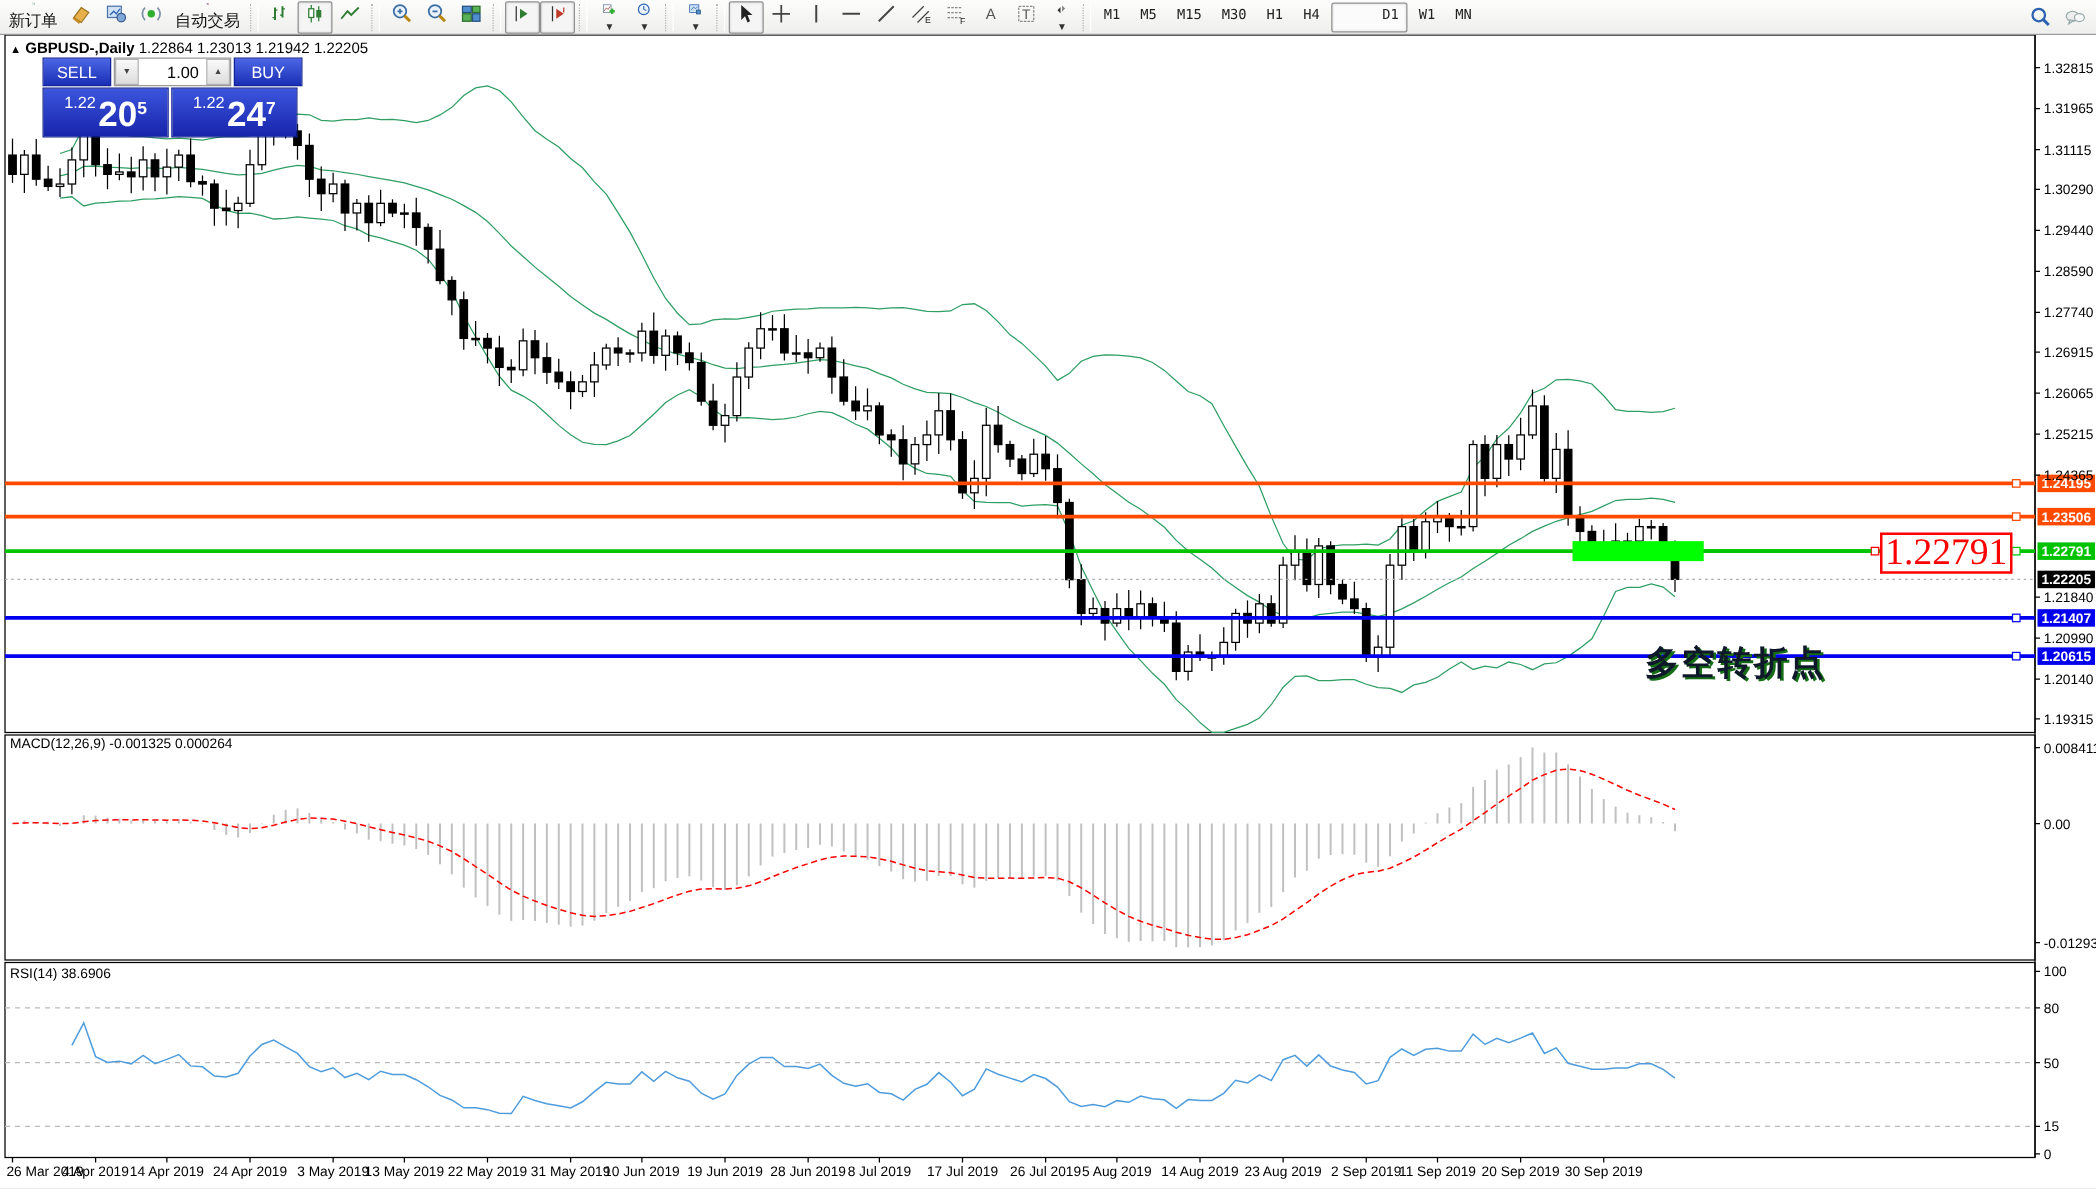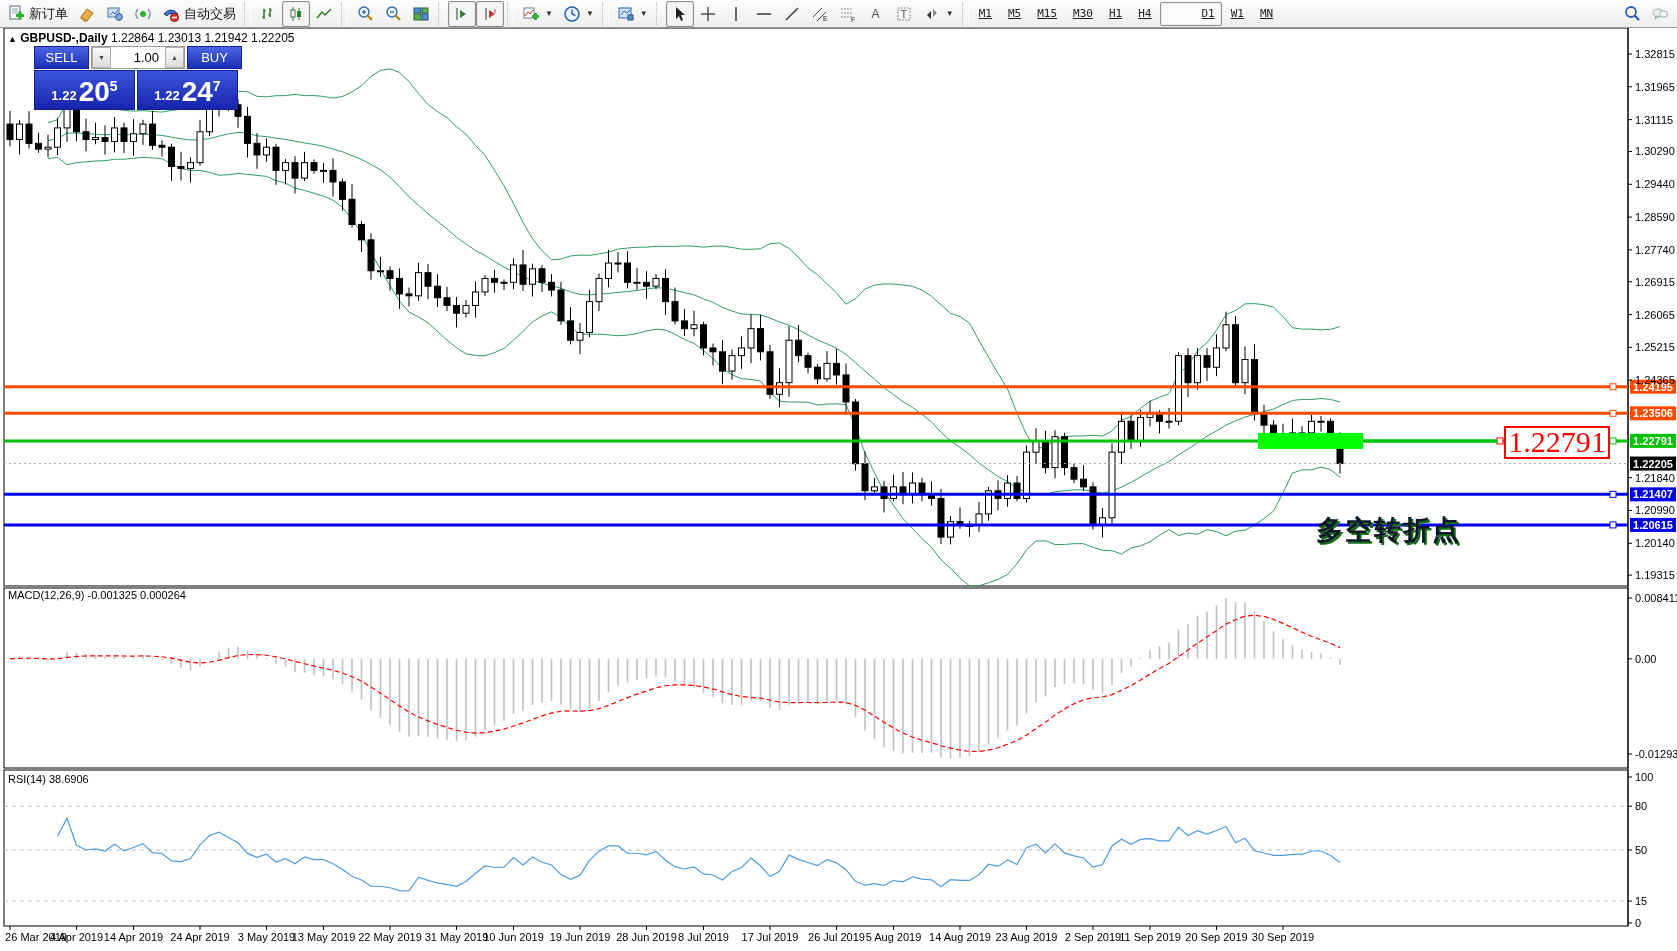--- a/index.html
+++ b/index.html
@@ -1,42 +1,42 @@
 <!DOCTYPE html>
 <html><head>
 <meta charset="utf-8">
 <style>
   html,body{margin:0;padding:0;background:#d4d0c8;font-family:"Liberation Sans",sans-serif;}
   #app{position:relative;width:1677px;height:951px;background:#ffffff;overflow:hidden;}
   
   .toolbar{position:absolute;left:0;top:0;width:1677px;height:28px;background:linear-gradient(#fdfdfd,#eeeeec);border-bottom:1px solid #9a9a9a;display:flex;align-items:center;box-sizing:border-box;padding-left:2px;z-index:40;}
-  .tb-btn{display:flex;align-items:center;gap:4px;height:24px;padding:0 4px;border:1px solid transparent;border-radius:2px;font-size:13px;color:#111;cursor:default;white-space:nowrap;}
+  .tb-btn{display:flex;align-items:center;gap:4px;height:24px;padding:0 4px;border:1px solid transparent;border-radius:2px;font-size:13px;color:#111;cursor:default;white-space:nowrap;flex-direction:column;}
   .tb-btn.active{border:1px solid #8f8f8f;background:#f5f5f5;box-shadow:inset 0 0 2px #cfcfcf;}
   .tb-sep{width:5px;height:22px;margin:0 3px;border-left:1px dotted #b5b5b5;border-right:1px solid #fff;}
   .tb-caret{font-size:8px;color:#333;margin-left:1px;}
-  .tf-btn{font-size:11px;padding:2px 6px;height:18px;line-height:14px;border:1px solid transparent;color:#222;font-family:"DejaVu Sans Mono","Liberation Sans",monospace;text-decoration:underline;}
+  .tf-btn{font-size:11px;padding:2px 6px;height:18px;line-height:14px;border:1px solid transparent;color:#222;font-family:"DejaVu Sans Mono","Liberation Sans",monospace;}
   .tf-btn.active{border:1px solid #8f8f8f;background:#fbfbfb;padding-left:40px;}
   .tb-right{margin-left:auto;display:flex;align-items:center;padding-right:8px;gap:10px;}
   .icon16{width:18px;height:18px;display:inline-block;}
   
   .chart-title{position:absolute;left:8px;top:31px;font-size:12px;color:#000;z-index:30;}
   .chart-title b{font-weight:bold;}
   .panel-label{position:absolute;left:8px;font-size:11px;color:#000;z-index:30;}
   .macd-label{top:589px;}
   .rsi-label{top:773px;}
   
   .trade-panel{position:absolute;left:6px;top:46px;width:208px;z-index:35;padding-left:28px;}
   .tp-row{display:flex;height:23px;}
   .tp-btn{width:53px;background:linear-gradient(#4a66e6,#1b2fb4);color:#fff;font-size:13px;border:1px solid #12219a;display:flex;align-items:center;justify-content:center;cursor:pointer;}
   .tp-vol{flex:1;display:flex;background:#fff;border:1px solid #9a9a9a;margin:0 2px;}
   .tp-spin{width:17px;background:linear-gradient(#fafafa,#dcdcdc);border:1px solid #b0b0b0;font-size:7px;color:#444;display:flex;align-items:center;justify-content:center;cursor:pointer;}
   .tp-volval{flex:1;font-size:13px;color:#000;display:flex;align-items:center;justify-content:flex-end;padding-right:6px;}
   .tp-prices{display:flex;margin-top:1px;gap:2px;}
   .tp-price{width:101px;height:40px;background:linear-gradient(#3c55dd,#1624ab);color:#fff;display:flex;align-items:flex-end;justify-content:center;padding-bottom:3px;cursor:pointer;box-sizing:border-box;border:1px solid #111f92;}
-  .tp-small{font-size:13px;font-weight:bold;margin-bottom:3px;}
+  .tp-small{font-size:13px;font-weight:normal;margin-bottom:17px;}
   .tp-big{font-size:28px;font-weight:bold;line-height:28px;margin-left:2px;}
   .tp-sup{font-size:14px;font-weight:bold;margin-bottom:12px;}
   
   .big-price-label{position:absolute;left:1504px;top:426px;width:102px;height:29px;border:2px solid #ff0000;background:#fff;color:#ff0000;font-family:"Liberation Serif",serif;font-size:30px;line-height:28px;text-align:center;z-index:25;}
   .turning-point{position:absolute;left:1316px;top:512px;font-size:27px;font-weight:bold;color:#0f172a;text-shadow:2px 2px 0 #156e15;z-index:25;letter-spacing:2px;}
   svg text{font-family:"Liberation Sans",sans-serif;}
 </style>
 </head>
 <body>
 

